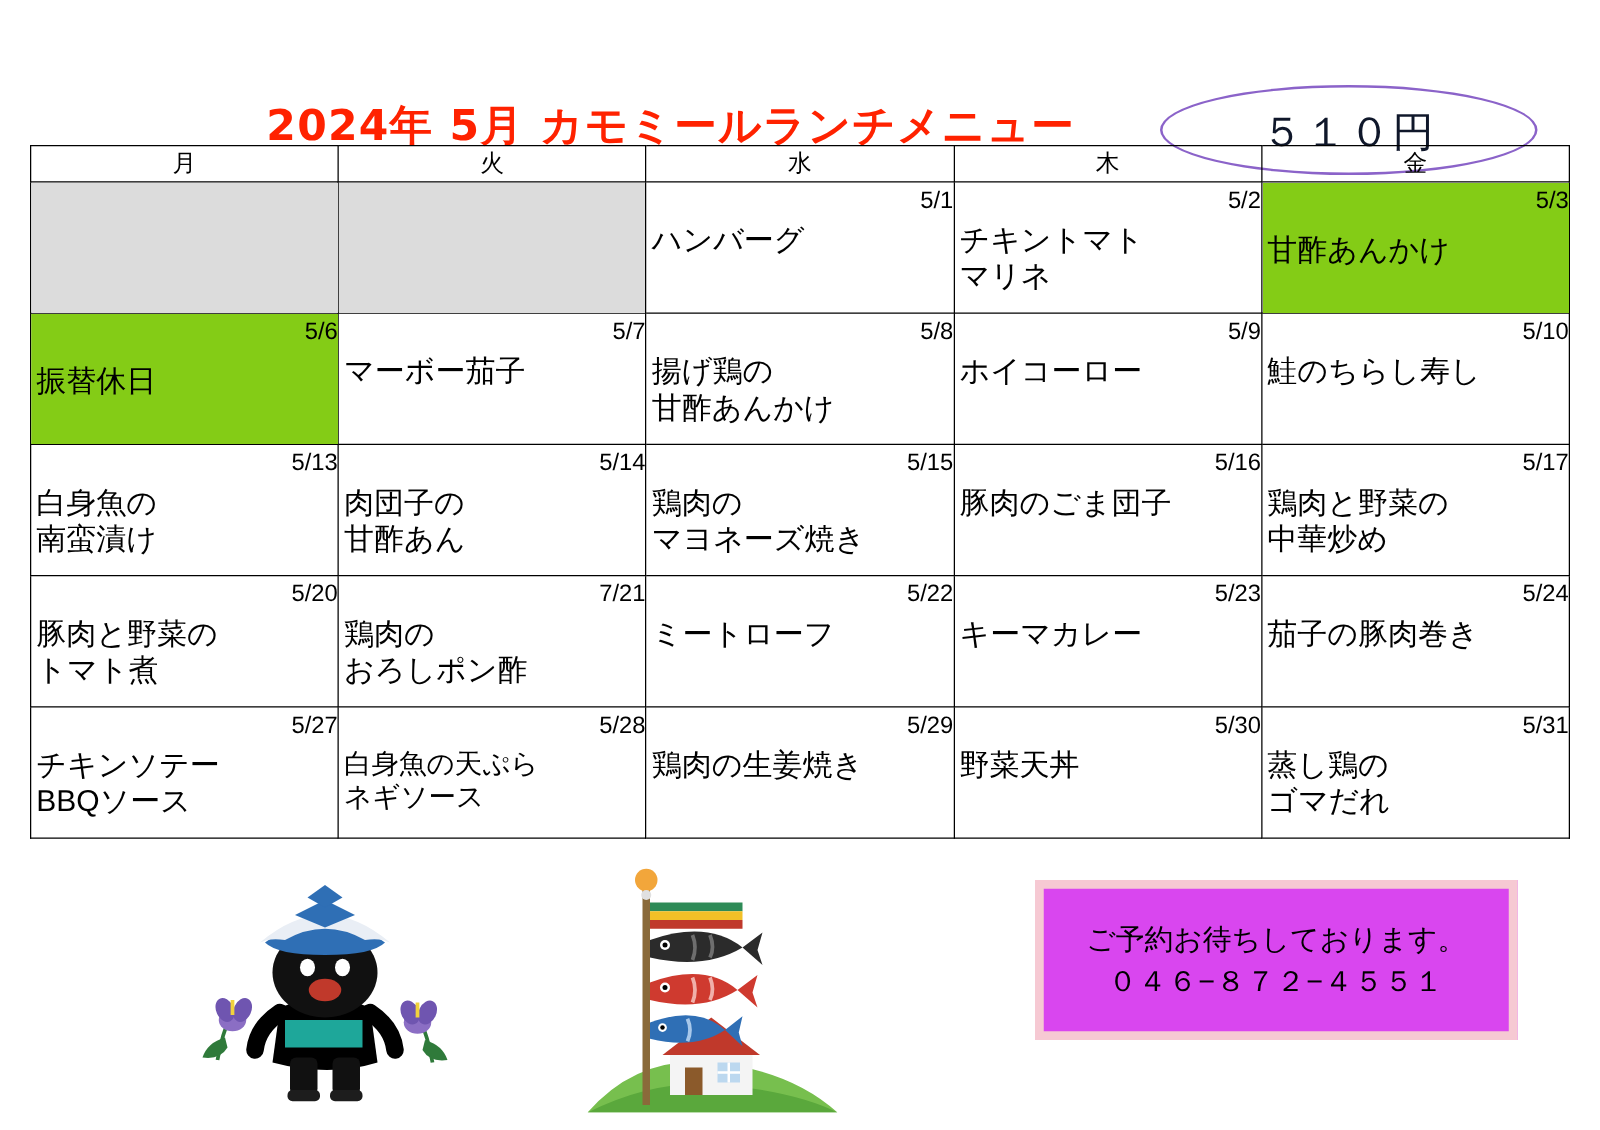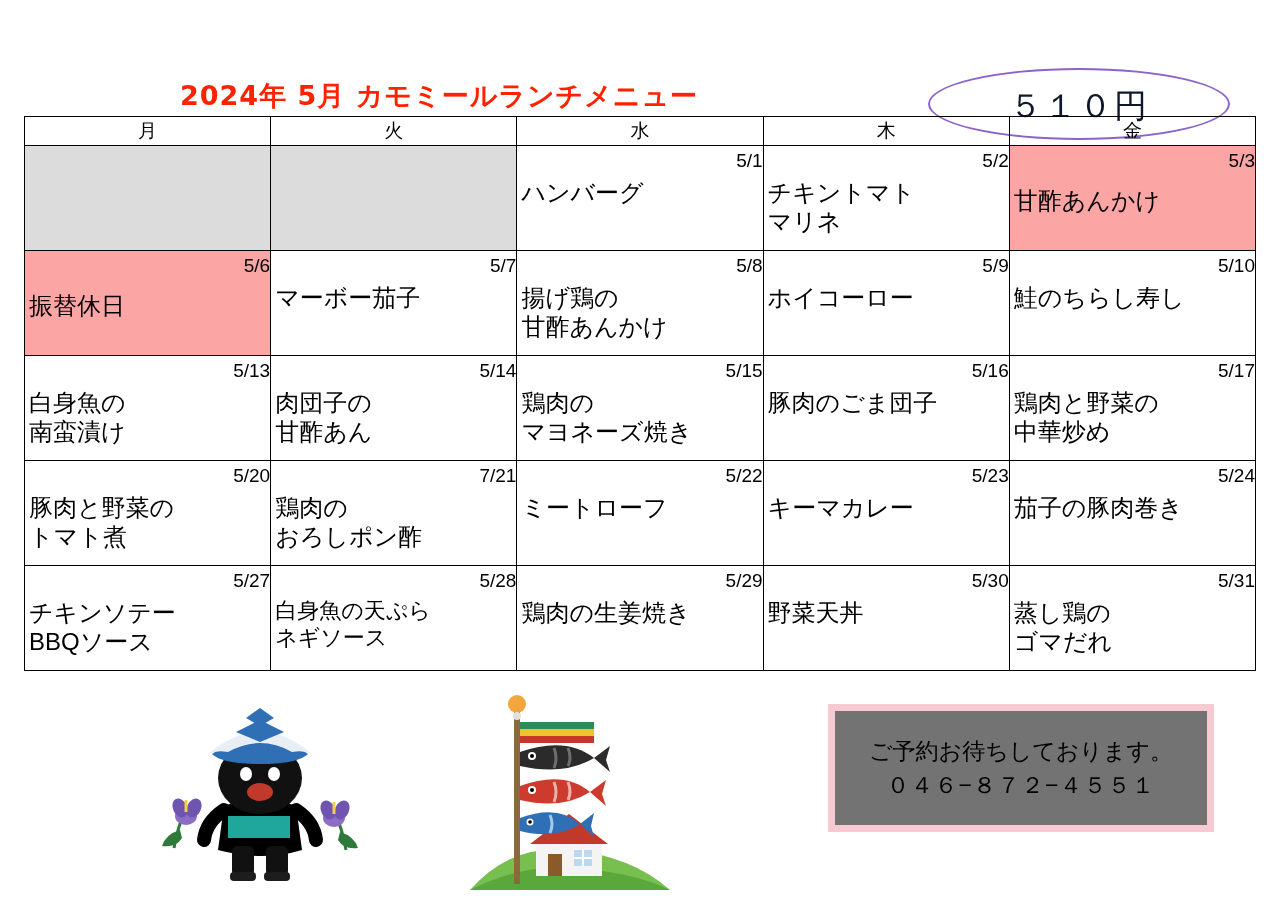--- a/index.html
+++ b/index.html
@@ -22,22 +22,22 @@
     left: 0;
     top: 36px;
     width: 1280px;
     height: 64px;
   }
   .title {
     position: absolute;
     left: 180px;
     top: 42px;
     width: 680px;
-    text-align: left;
-    font-size: 27px;
+    text-align: right;
+    font-size: 34px;
     font-weight: bold;
     color: #ff2200;
     letter-spacing: 1px;
     white-space: nowrap;
     font-family: "DejaVu Sans", sans-serif;
   }
   .price-ellipse {
     position: absolute;
     left: 928px;
     top: 32px;
@@ -81,21 +81,21 @@
     vertical-align: middle;
   }
   td.day {
     height: 104px;
     position: relative;
   }
   td.day.blank {
     background: #dcdcdc;
   }
   td.day.holiday {
-    background: #fca5a5;
+    background: #84cc16;
   }
   .date {
     display: block;
     text-align: right;
     font-size: 19px;
     line-height: 1.1;
     padding-top: 5px;
     color: #000;
   }
   .menu {
@@ -143,21 +143,21 @@
 
   
   .reserve-box {
     position: absolute;
     left: 828px;
     top: 14px;
     width: 386px;
     height: 128px;
     box-sizing: border-box;
     border: 7px solid #f6c9d3;
-    background: #737373;
+    background: #d946ef;
   }
   .reserve-box .inner {
     position: absolute;
     left: 0;
     top: 0;
     width: 100%;
     height: 100%;
     display: flex;
     flex-direction: column;
     align-items: center;

